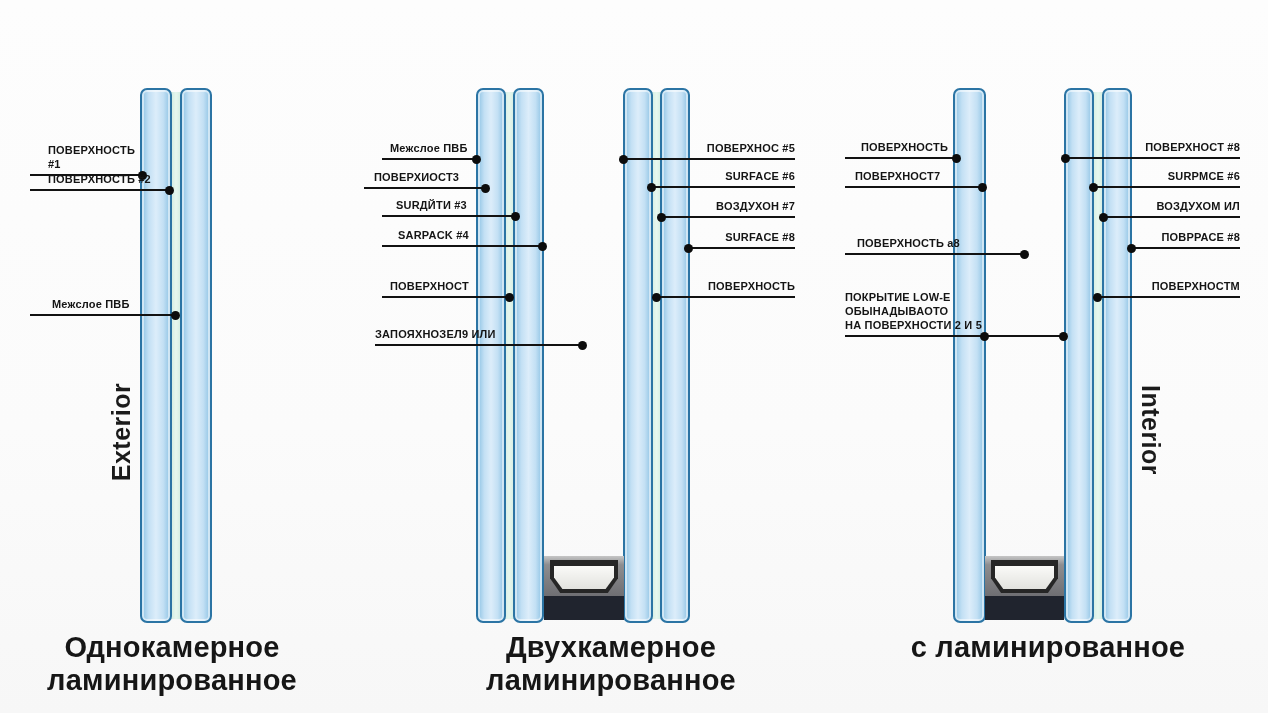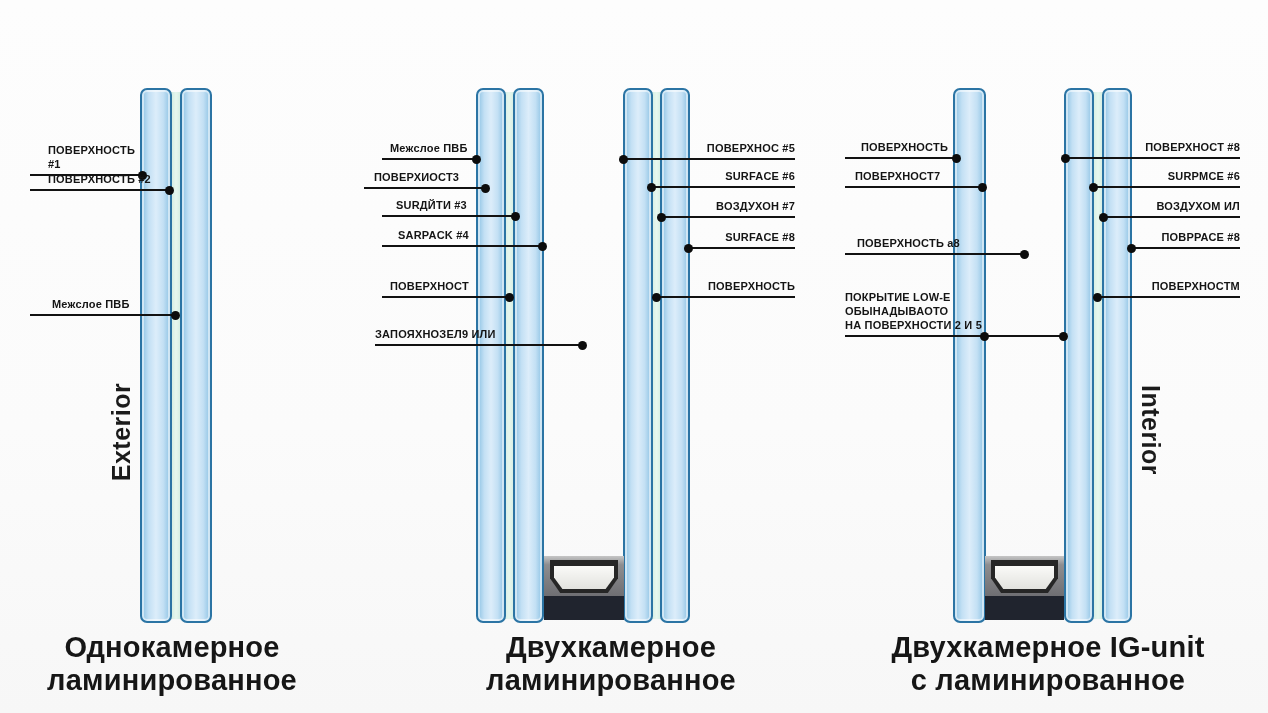--- a/index.html
+++ b/index.html
@@ -229,17 +229,16 @@
   </div>
   <div class="co co-r" style="left:1097px;top:279px;width:143px;">
     <span class="txt">ПОВЕРХНОСТМ</span>
     <div class="line">
         <i class="dot end-l"></i>
       </div>
   </div>
 
   <div class="vlabel cw" style="left:1081px;top:371px;">Interior</div>
   <div class="caption" style="left:888px;width:320px;">
-    <div>Двухкамерное IG-unit</div>
     <div>с ламинированное</div>
   </div>
 
 </div>
 
 </body></html>

